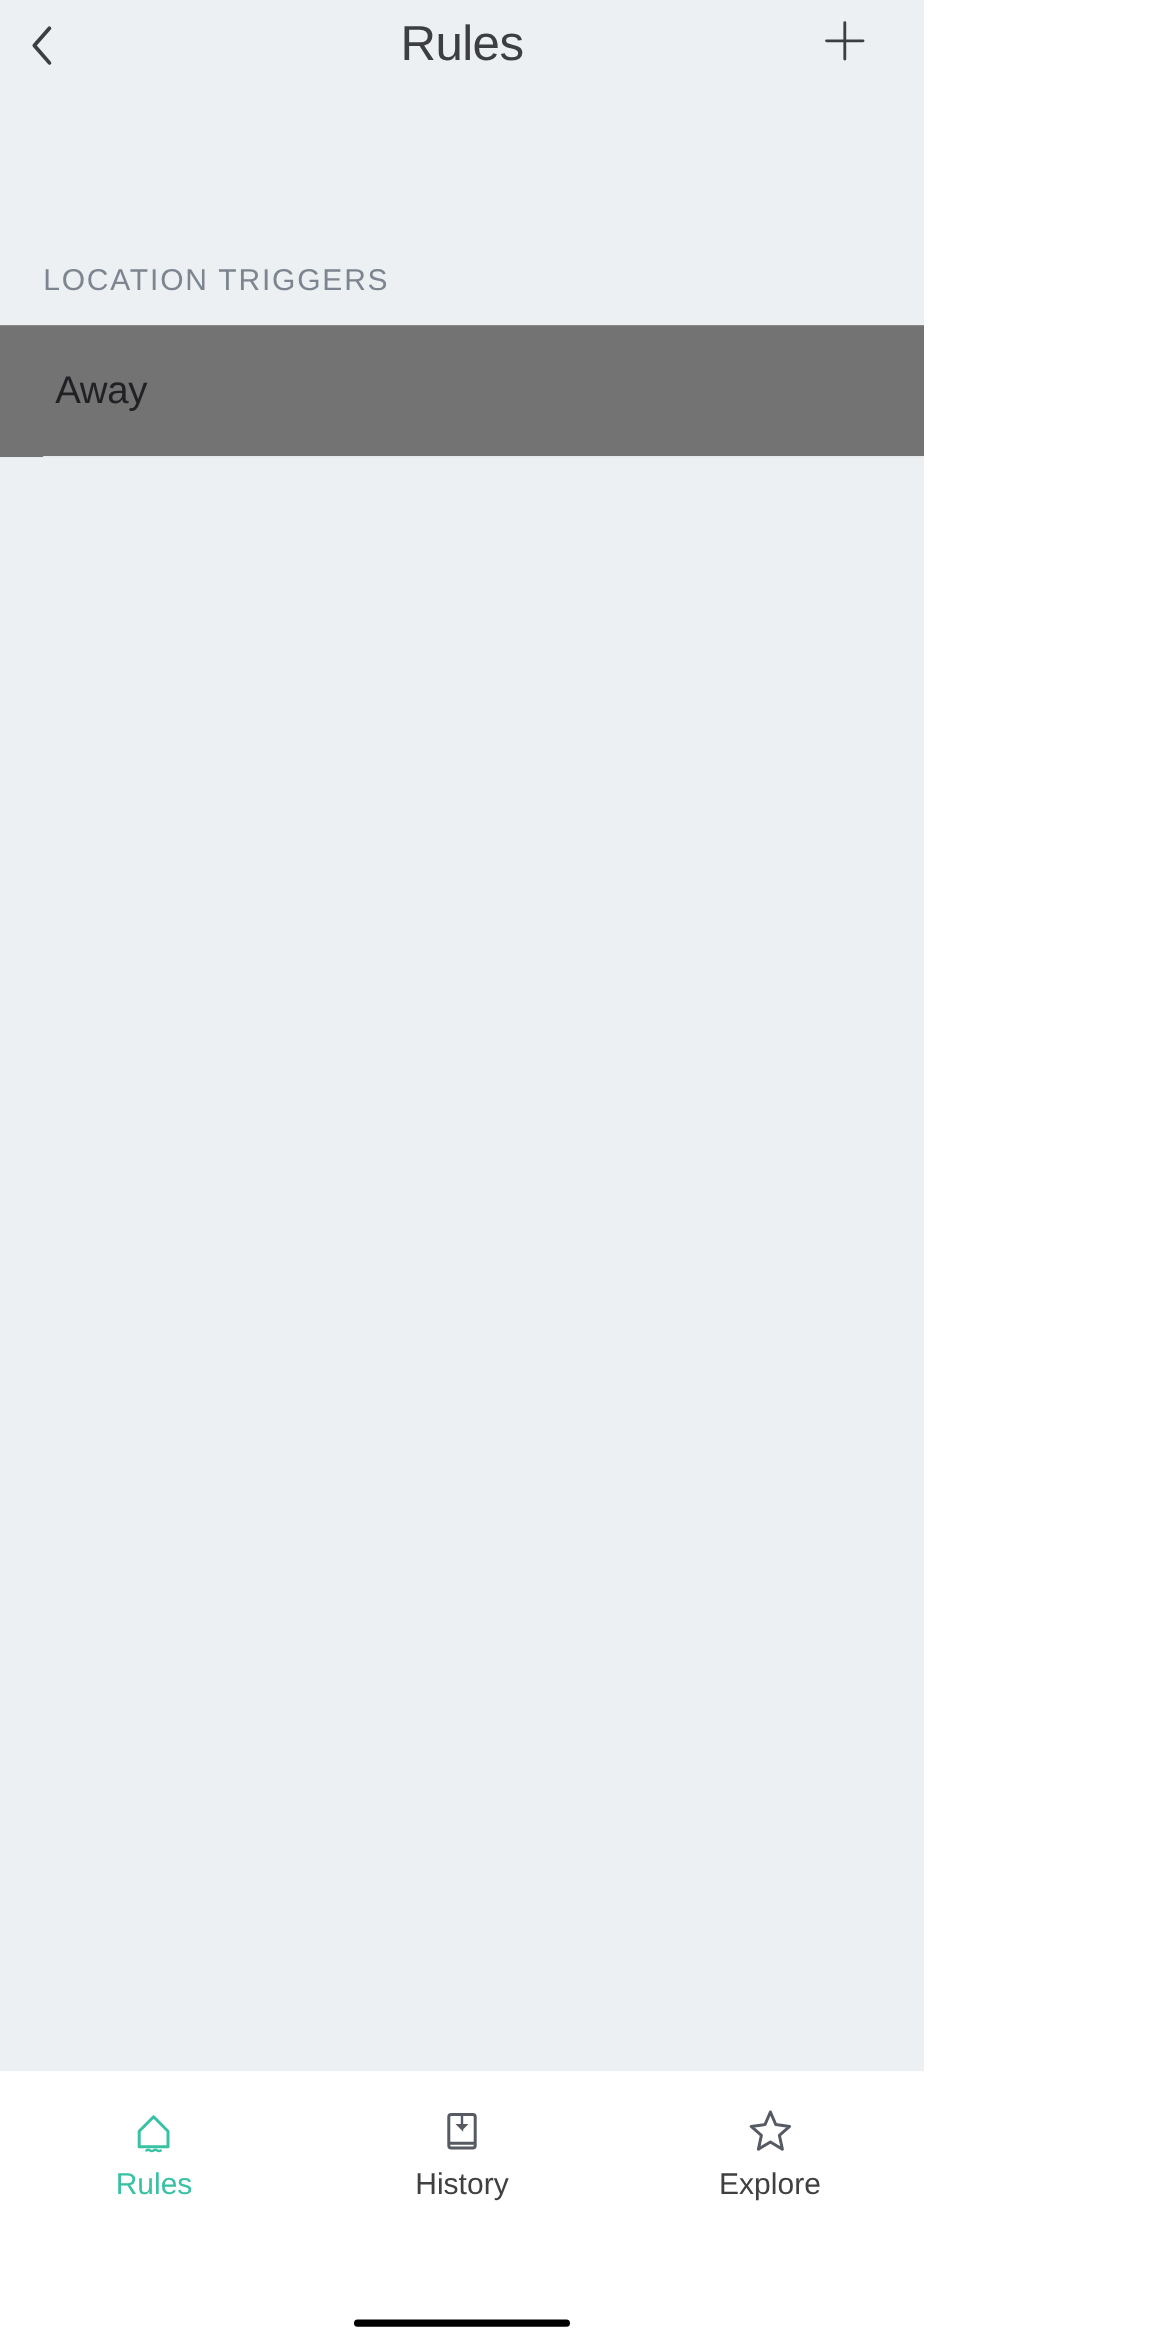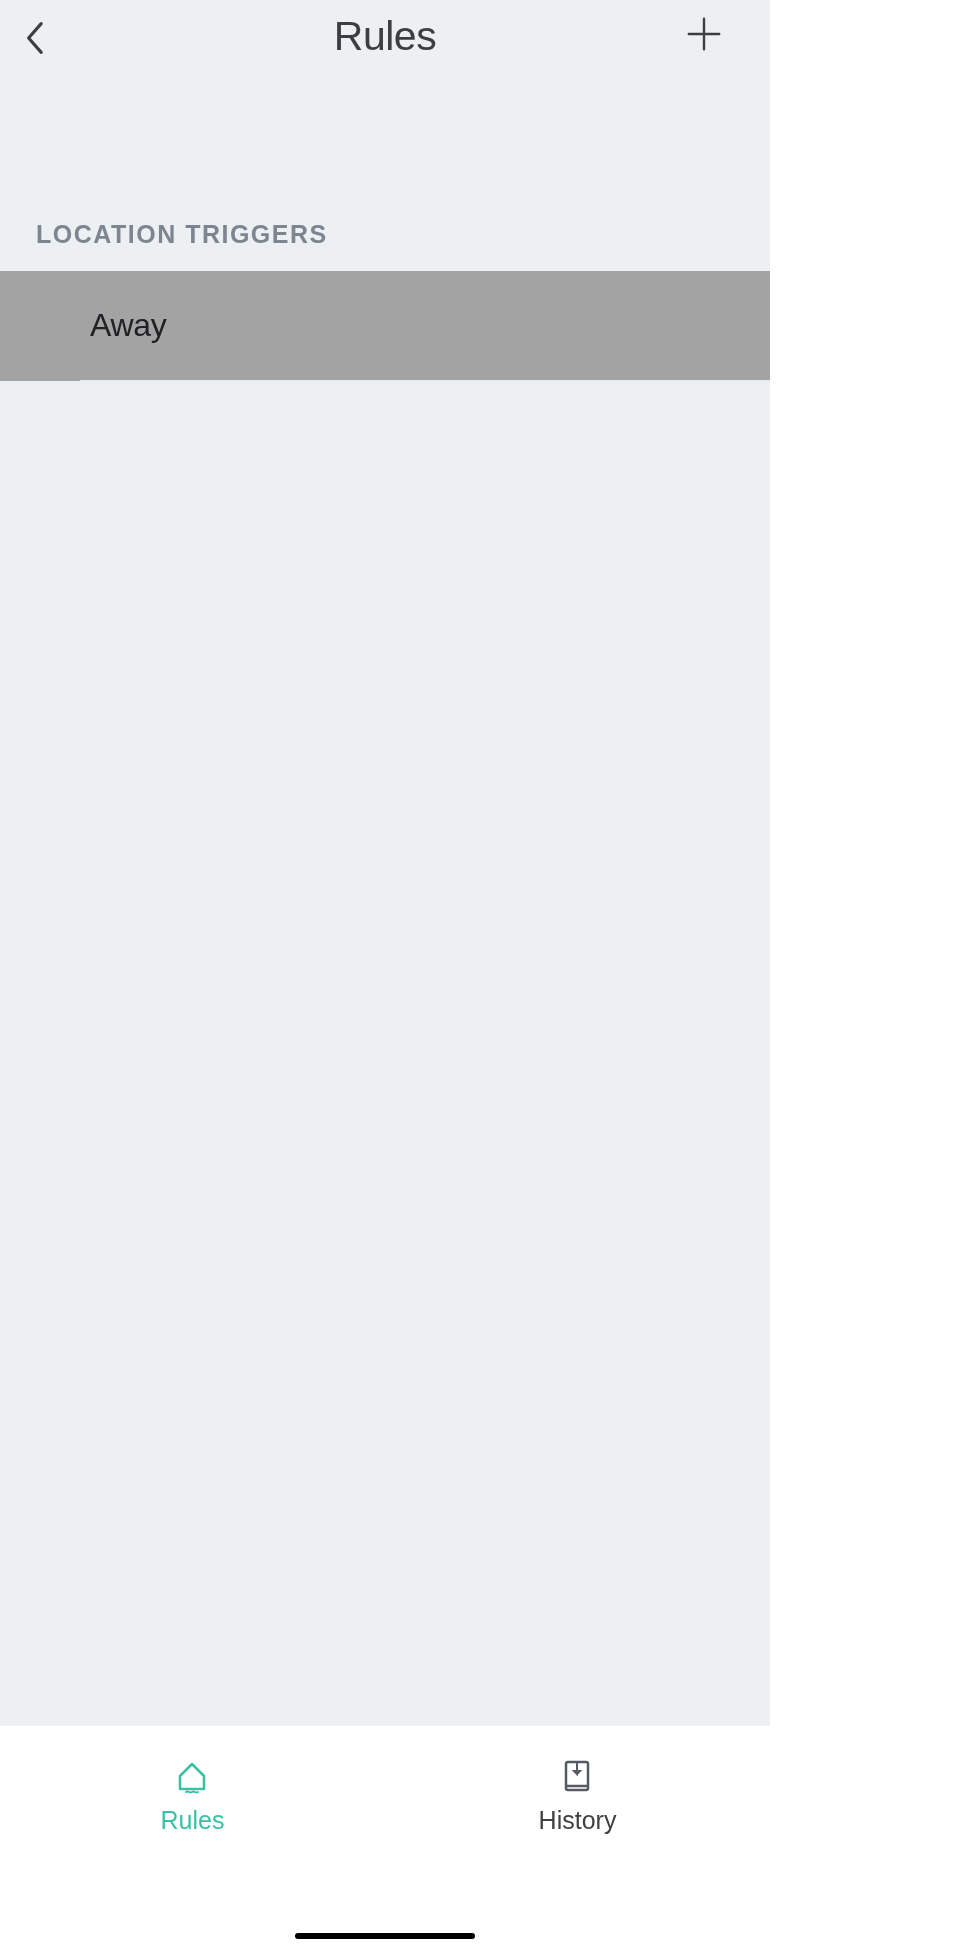--- a/index.html
+++ b/index.html
@@ -66,28 +66,27 @@
       font-size: 41px;
       font-weight: 500;
       color: #3c3e42;
       letter-spacing: -0.5px;
     }
     .section-header {
       padding: 148px 36px 22px 36px;
     }
     .section-title {
       font-size: 25px;
-      font-weight: 700;
+      font-weight: 400;
       color: #7c8590;
       letter-spacing: 1.5px;
       text-transform: uppercase;
     }
     .list {
-      background: #a3a3a3;
-      padding-left: 44px;
+      background: #737373;
     }
     .list-item {
       padding: 36px 46px;
       font-size: 32px;
       font-weight: 400;
       color: #202124;
       cursor: pointer;
       letter-spacing: -0.3px;
     }
     .divider {
@@ -193,19 +192,27 @@
     <div class="tab">
       <div class="tab-icon">
         <svg width="44" height="44" viewBox="0 0 44 44" fill="none">
           <rect x="11" y="8" width="22" height="28" rx="2" stroke="#565b63" stroke-width="2.5" fill="none"></rect>
           <path d="M11 32 L33 32" stroke="#565b63" stroke-width="2.5"></path>
           <path d="M22 8 L22 20 L19 17 L25 17 L22 20" stroke="#565b63" stroke-width="2" fill="none"></path>
         </svg>
       </div>
       <div class="tab-label">History</div>
     </div>
+    <div class="tab">
+      <div class="tab-icon">
+        <svg width="44" height="44" viewBox="0 0 44 44" fill="none">
+          <path d="M22 6 L26.5 16.5 L38 18 L29.5 25.5 L32 37 L22 31 L12 37 L14.5 25.5 L6 18 L17.5 16.5 Z" stroke="#565b63" stroke-width="2.5" fill="none" stroke-linejoin="round"></path>
+        </svg>
+      </div>
+      <div class="tab-label">Explore</div>
+    </div>
   </div>
 
   <div class="home-indicator-wrap">
     <div class="home-indicator"></div>
   </div>
 
 </div>
 
 </body></html>

